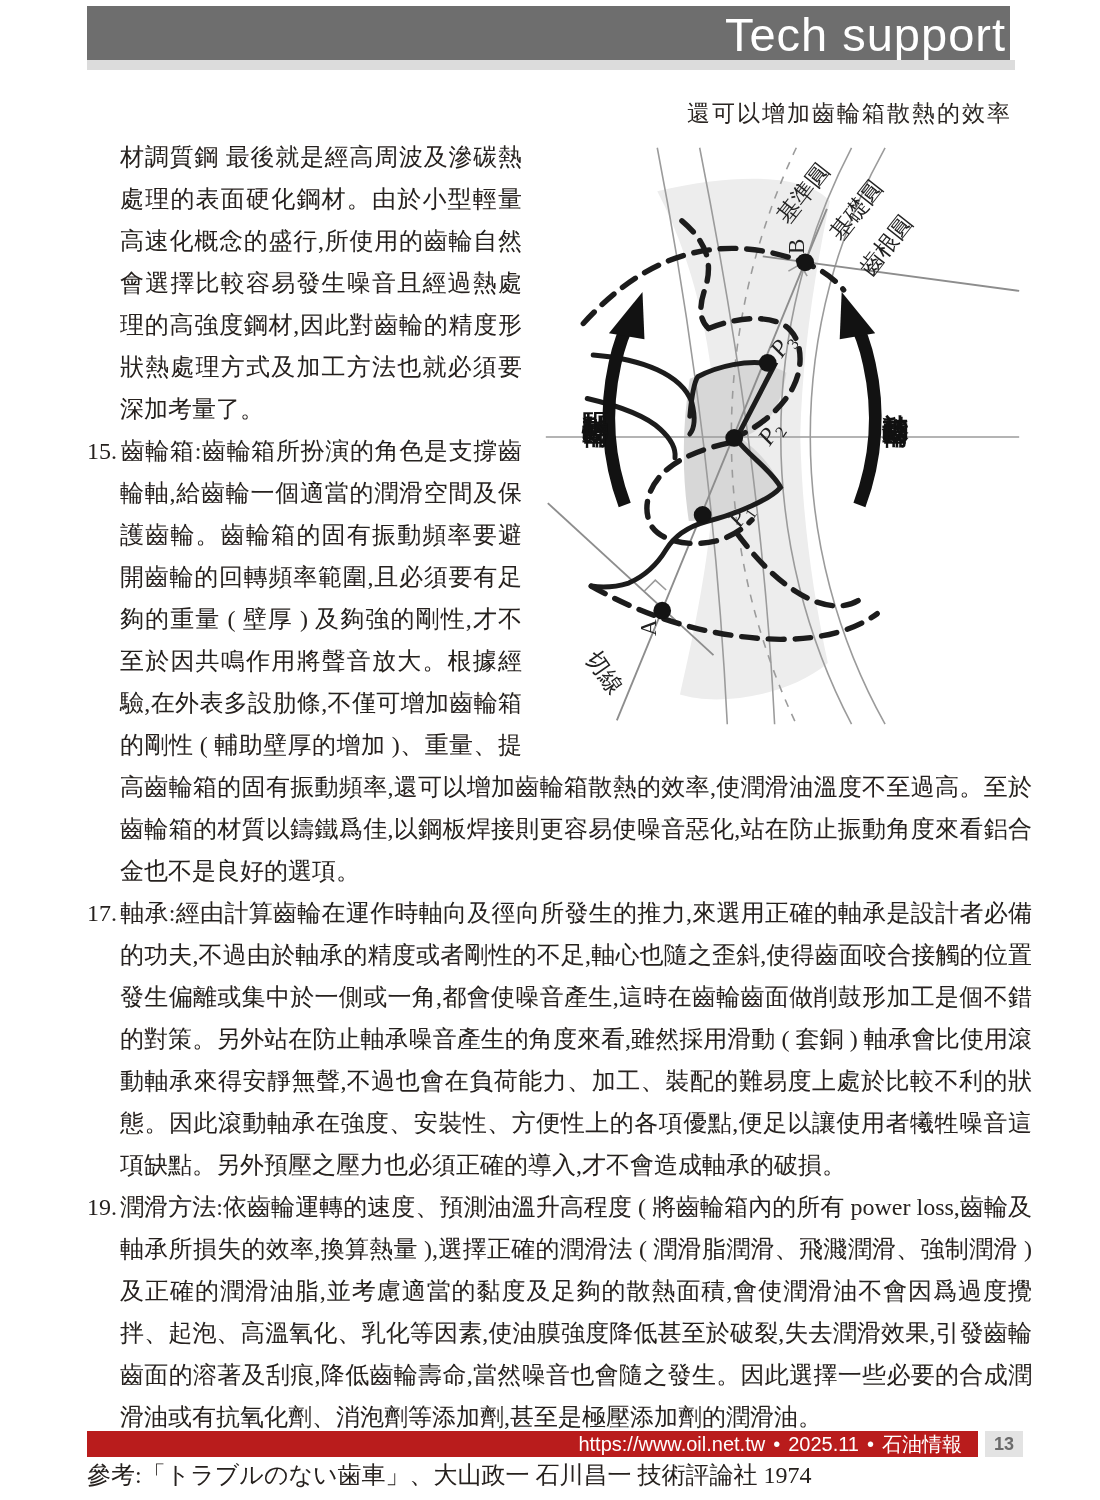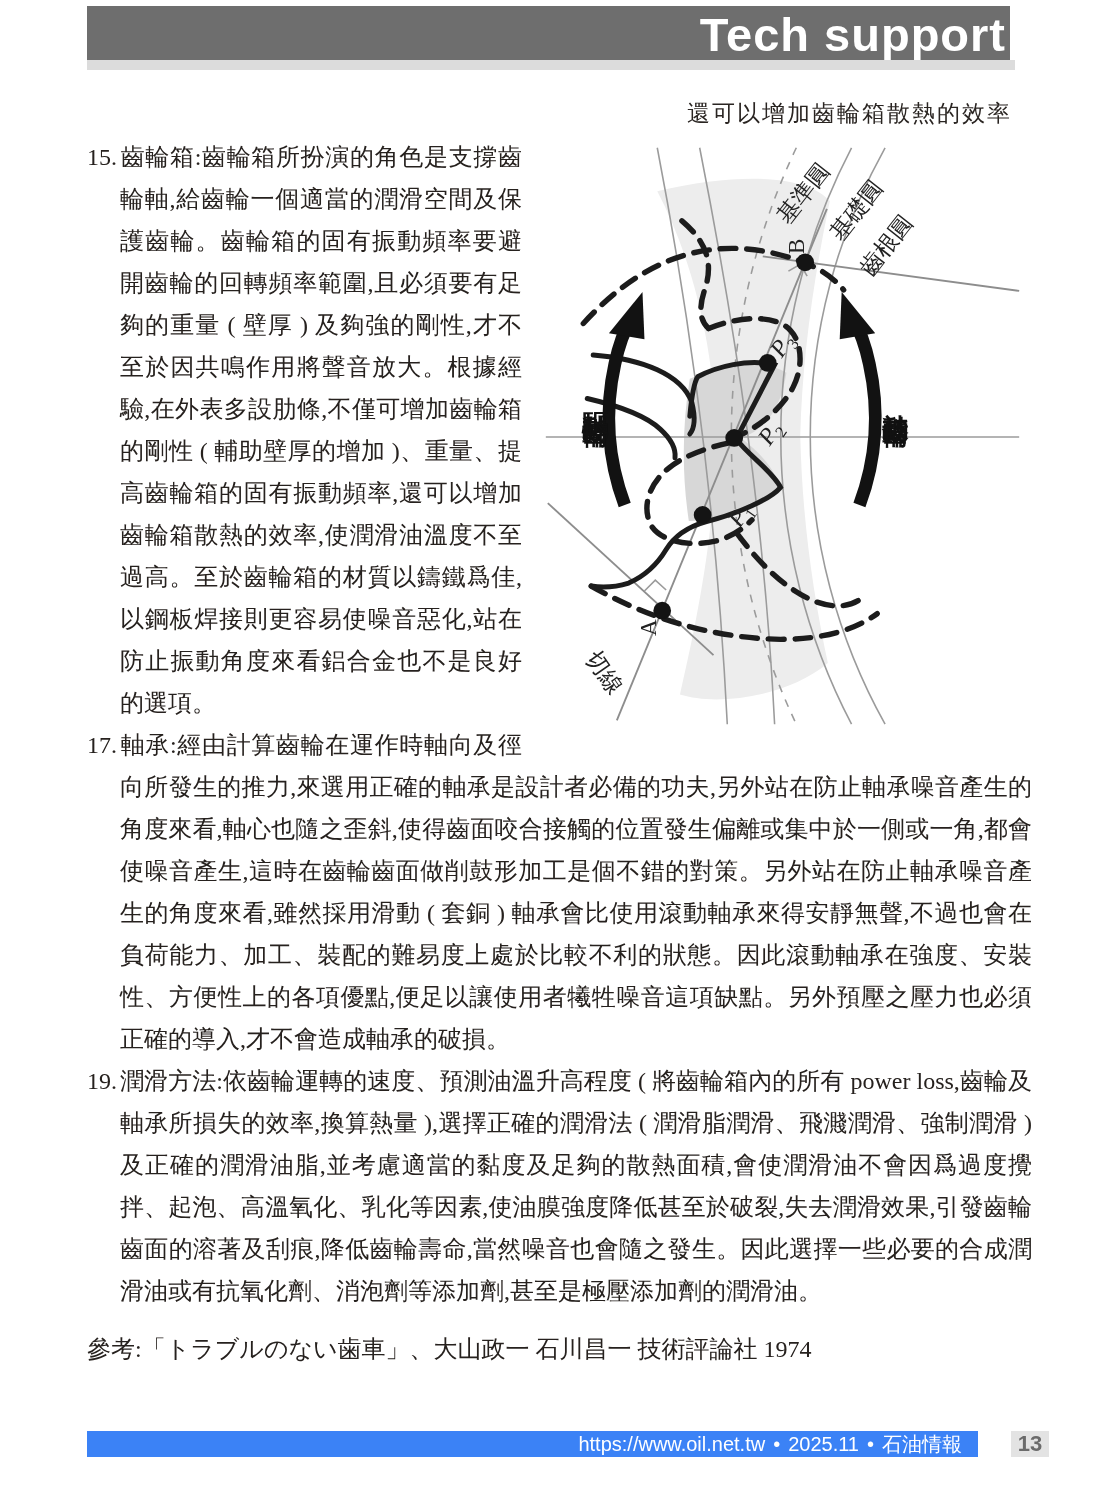--- a/index.html
+++ b/index.html
@@ -2,21 +2,21 @@
 <html><head>
 <meta charset="utf-8">
 <style>
   html,body{margin:0;padding:0;background:#ffffff;}
   .page{position:relative;width:1100px;height:1500px;background:#ffffff;overflow:hidden;
         font-family:"Liberation Serif","DejaVu Serif",serif;color:#26211e;}
 
   
   .banner{position:absolute;left:87px;top:6px;width:923px;height:54px;background:#6e6e6e;}
   .banner-title{position:absolute;right:4px;bottom:-2px;color:#ffffff;
-      font-family:"Liberation Sans","DejaVu Sans",sans-serif;font-weight:bold;
+      font-family:"Liberation Sans","DejaVu Sans",sans-serif;font-weight:normal;
       font-size:47px;letter-spacing:1px;line-height:54px;}
   .banner-strip{position:absolute;left:87px;top:60px;width:928px;height:10px;background:#dcdcdc;}
 
   .provider{position:absolute;left:87px;top:98px;width:925px;text-align:right;
       font-size:23px;letter-spacing:2px;color:#2a2522;}
 
   
   .content{position:absolute;left:87px;top:136px;width:945px;font-size:24px;
       line-height:42px;text-align:justify;}
   .intro{padding-left:33px;}
@@ -39,27 +39,27 @@
   .rotm52{transform:rotate(-52deg);}
   .rotm90{transform:rotate(-90deg);}
   .rot55{transform:rotate(55deg);}
   .rotm55{transform:rotate(-55deg);}
   .plabel{font-style:italic;font-size:24px;}
   .plabel sub{font-size:16px;font-style:normal;}
   .vlabel{position:absolute;writing-mode:vertical-rl;text-orientation:upright;
       font-weight:700;font-size:26px;letter-spacing:3px;color:#111;}
 
   
-  .footer-bar{position:absolute;left:87px;top:1431px;width:891px;height:26px;background:#3b82f6;
+  .footer-bar{position:absolute;left:87px;top:1431px;width:891px;height:26px;background:#b91c1c;
       color:#ffffff;font-family:"Liberation Sans","DejaVu Sans",sans-serif;
       font-size:20px;line-height:26px;text-align:right;padding-right:12px;box-sizing:border-box;}
   .footer-bar span{margin:0 4px;}
   .page-num{position:absolute;left:985px;top:1431px;width:38px;height:26px;background:#e3e3e3;
       color:#6b6b6b;font-family:"Liberation Sans","DejaVu Sans",sans-serif;font-weight:bold;
-      font-size:22px;line-height:26px;text-align:center;margin-left:26px;}
+      font-size:18px;line-height:26px;text-align:center;}
 </style>
 </head>
 <body>
 
 <div class="page">
 
   <div class="banner">
     <div class="banner-title">Tech support</div>
   </div>
   <div class="banner-strip"></div>
@@ -127,27 +127,28 @@
       <div class="lbl rotm55 plabel" style="left:212px;top:300px;">
         <span>P</span><sub>2</sub>
       </div>
       <div class="lbl rotm55 plabel" style="left:224px;top:212px;">
         <span>P</span><sub>3</sub>
       </div>
       <div class="vlabel" style="left:40px;top:262px;">驅動齒輪</div>
       <div class="vlabel" style="left:340px;top:262px;">被動齒輪</div>
     </div>
 
+    <p class="intro" style="margin:0;">材調質鋼 最後就是經高周波及滲碳熱處理的表面硬化鋼材。由於小型輕量高速化概念的盛行,所使用的齒輪自然會選擇比較容易發生噪音且經過熱處理的高強度鋼材,因此對齒輪的精度形狀熱處理方式及加工方法也就必須要深加考量了。</p>
 
     <div class="item">
       <span class="num">15.</span><span>齒輪箱:齒輪箱所扮演的角色是支撐齒輪軸,給齒輪一個適當的潤滑空間及保護齒輪。齒輪箱的固有振動頻率要避開齒輪的回轉頻率範圍,且必須要有足夠的重量 ( 壁厚 ) 及夠強的剛性,才不至於因共鳴作用將聲音放大。根據經驗,在外表多設肋條,不僅可增加齒輪箱的剛性 ( 輔助壁厚的增加 )、重量、提高齒輪箱的固有振動頻率,還可以增加齒輪箱散熱的效率,使潤滑油溫度不至過高。至於齒輪箱的材質以鑄鐵爲佳,以鋼板焊接則更容易使噪音惡化,站在防止振動角度來看鋁合金也不是良好的選項。</span>
     </div>
 
     <div class="item">
-      <span class="num">17.</span><span>軸承:經由計算齒輪在運作時軸向及徑向所發生的推力,來選用正確的軸承是設計者必備的功夫,另外站在防止軸承噪音產生的角度來看,軸心也隨之歪斜,使得齒面咬合接觸的位置發生偏離或集中於一側或一角,都會使噪音產生,這時在齒輪齒面做削鼓形加工是個不錯的對策。另外站在防止軸承噪音產生的角度來看,雖然採用滑動 ( 套銅 ) 軸承會比使用滾動軸承來得安靜無聲,不過也會在負荷能力、加工、裝配的難易度上處於比較不利的狀態。因此滾動軸承在強度、安裝性、方便性上的各項優點,便足以讓使用者犧牲噪音這項缺點。另外預壓之壓力也必須正確的導入,才不會造成軸承的破損。</span>
+      <span class="num">17.</span><span>軸承:經由計算齒輪在運作時軸向及徑向所發生的推力,來選用正確的軸承是設計者必備的功夫,不過由於軸承的精度或者剛性的不足,軸心也隨之歪斜,使得齒面咬合接觸的位置發生偏離或集中於一側或一角,都會使噪音產生,這時在齒輪齒面做削鼓形加工是個不錯的對策。另外站在防止軸承噪音產生的角度來看,雖然採用滑動 ( 套銅 ) 軸承會比使用滾動軸承來得安靜無聲,不過也會在負荷能力、加工、裝配的難易度上處於比較不利的狀態。因此滾動軸承在強度、安裝性、方便性上的各項優點,便足以讓使用者犧牲噪音這項缺點。另外預壓之壓力也必須正確的導入,才不會造成軸承的破損。</span>
     </div>
 
     <div class="item">
       <span class="num">19.</span><span>潤滑方法:依齒輪運轉的速度、預測油溫升高程度 ( 將齒輪箱內的所有 power loss,齒輪及軸承所損失的效率,換算熱量 ),選擇正確的潤滑法 ( 潤滑脂潤滑、飛濺潤滑、強制潤滑 ) 及正確的潤滑油脂,並考慮適當的黏度及足夠的散熱面積,會使潤滑油不會因爲過度攪拌、起泡、高溫氧化、乳化等因素,使油膜強度降低甚至於破裂,失去潤滑效果,引發齒輪齒面的溶著及刮痕,降低齒輪壽命,當然噪音也會隨之發生。因此選擇一些必要的合成潤滑油或有抗氧化劑、消泡劑等添加劑,甚至是極壓添加劑的潤滑油。</span>
     </div>
 
     <div class="reference">參考:「トラブルのない歯車」、大山政一 石川昌一 技術評論社 1974</div>
 
   </div>
 

